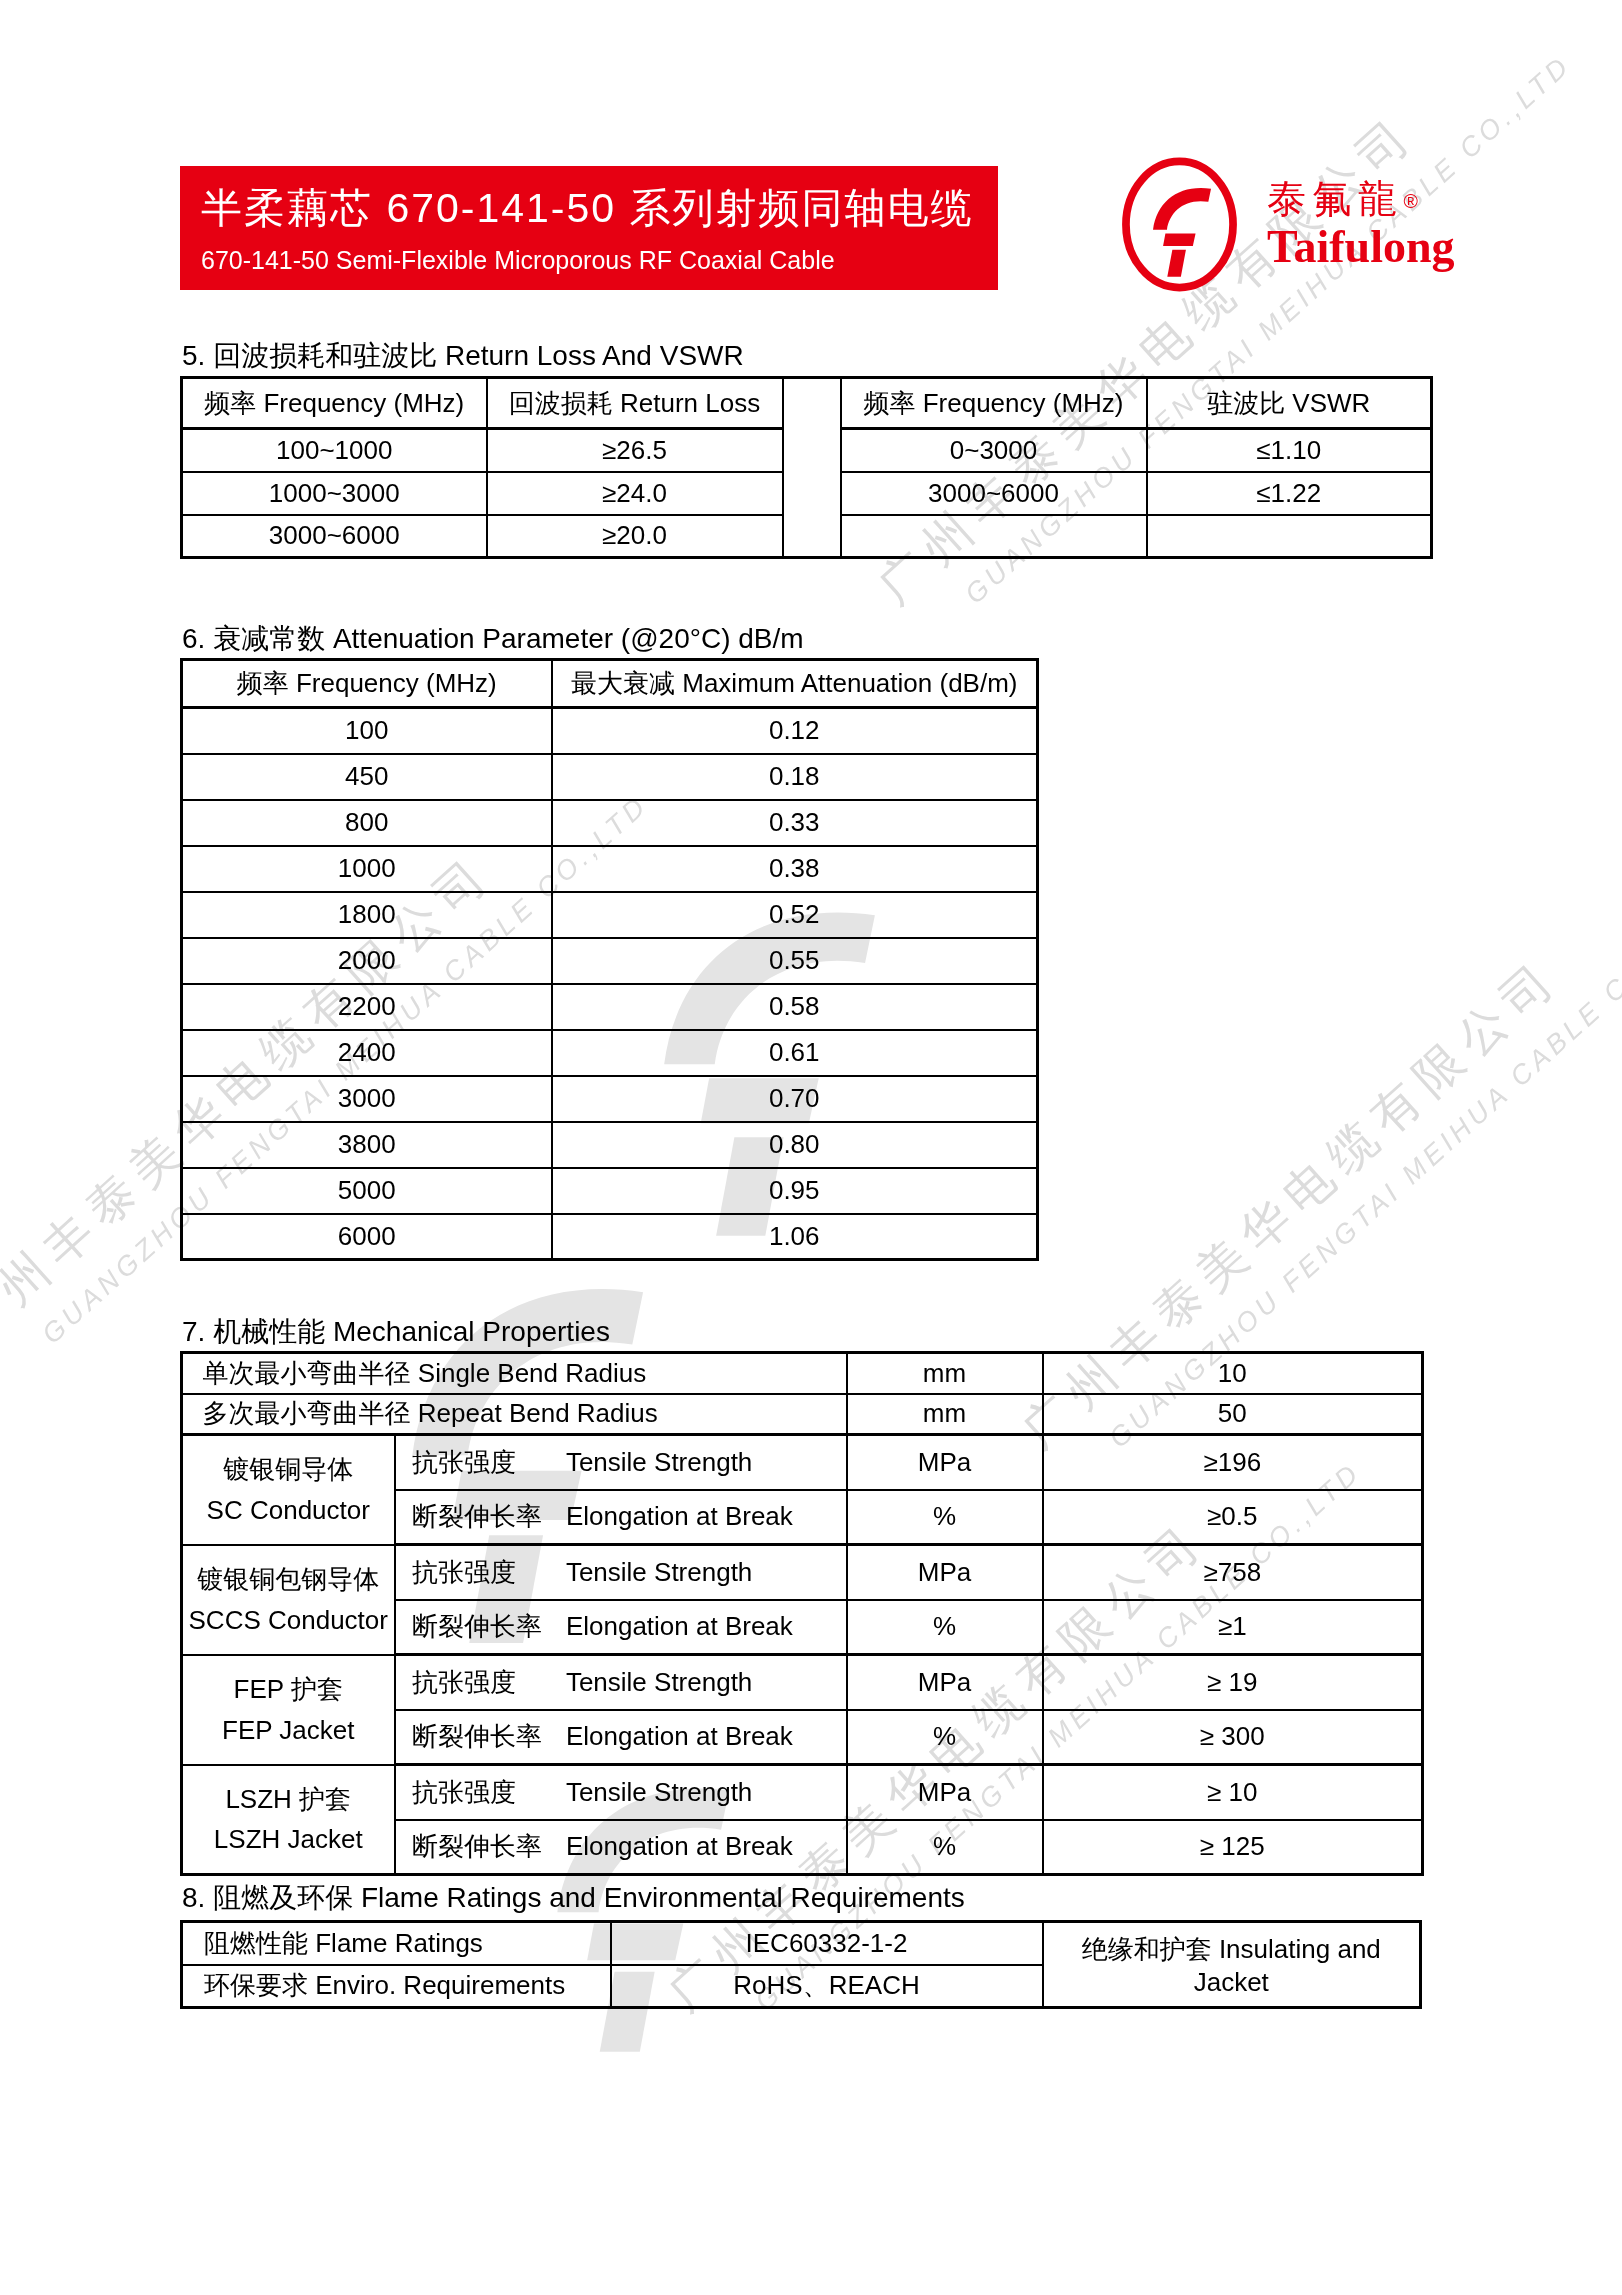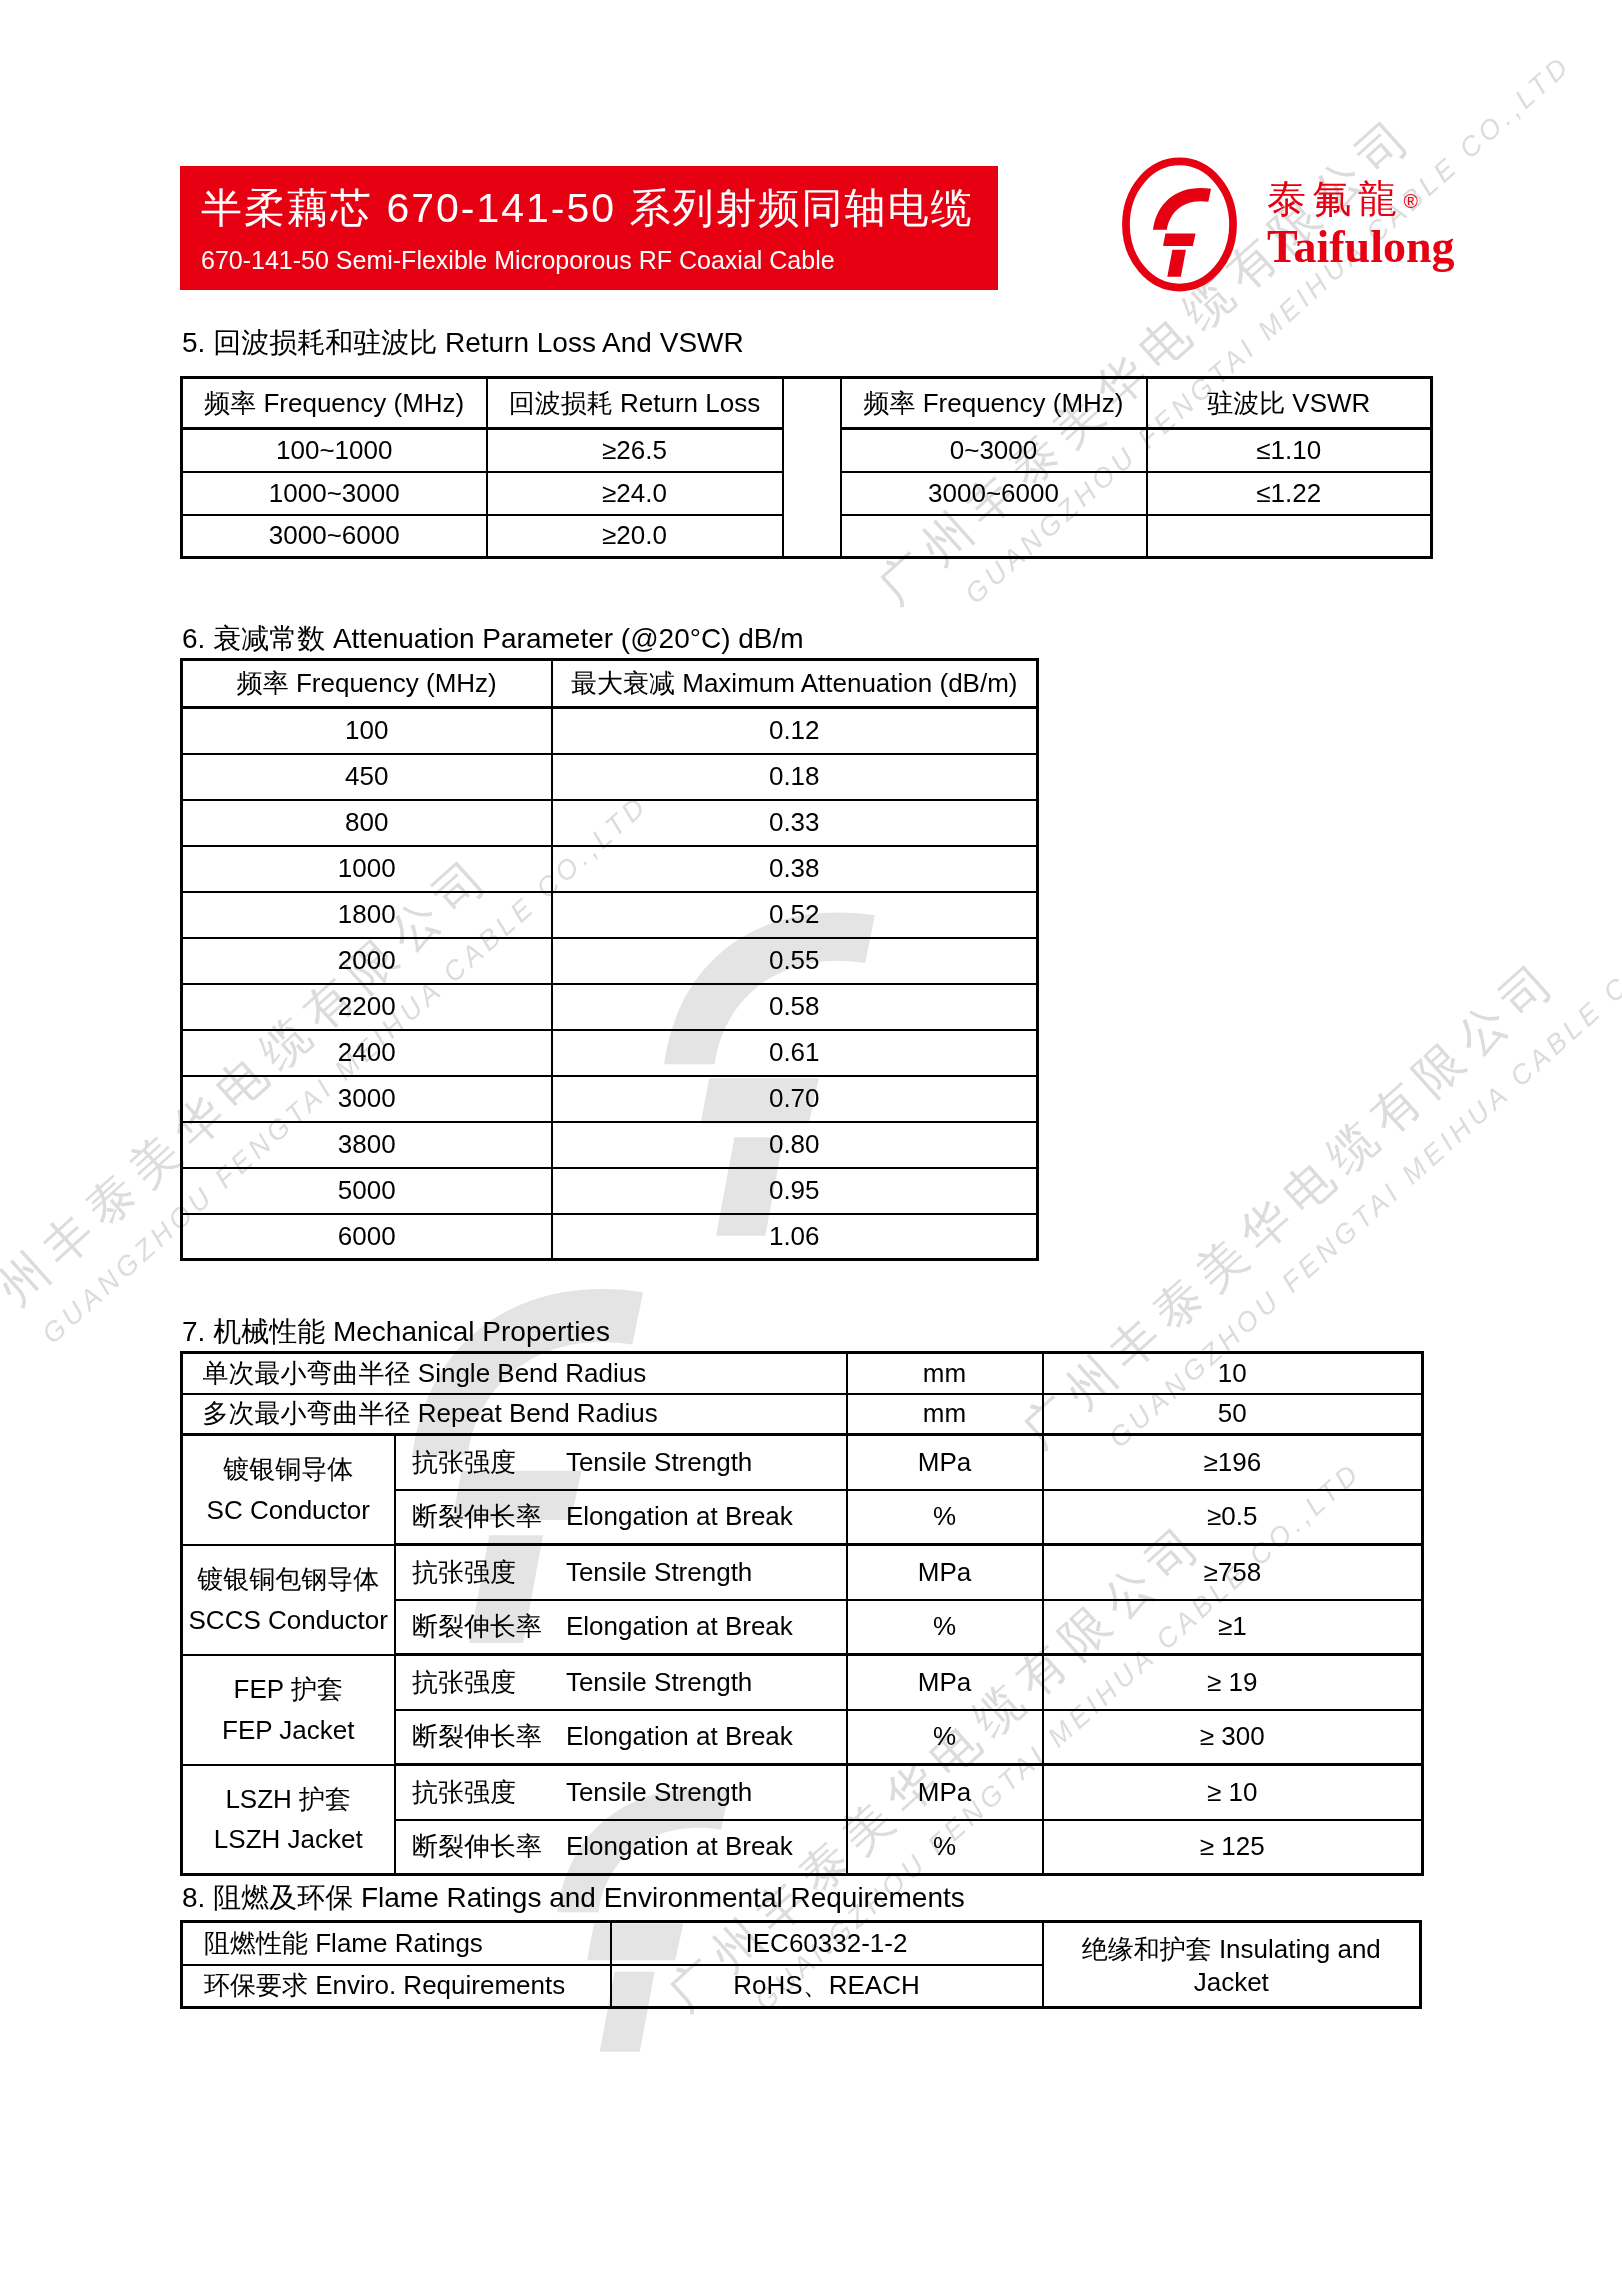--- a/index.html
+++ b/index.html
@@ -26,21 +26,21 @@
   .banner .zh { font-size:41px; letter-spacing:2px; }
   .banner .en { font-size:25px; margin-top:10.5px; }
   .logo { position:absolute; z-index:1; left:1120px; top:156px; display:flex; align-items:center; }
   .logo svg { width:119px; height:137px; }
   .brand { margin-left:28px; color:#e60012; line-height:1; }
   .brand .zh { font-size:39px; letter-spacing:6.5px; }
   .brand .reg { font-size:19.6px; vertical-align:super; }
   .brand .en { font-family:"Liberation Serif","DejaVu Serif",serif; font-size:46px; font-weight:bold; margin-top:6.5px; }
   
   .sec-title { position:absolute; z-index:1; left:182px; font-size:28px; }
-  #title5 { top:324px; } #title6 { top:620px; } #title7 { top:1313px; } #title8 { top:1879px; }
+  #title5 { top:337px; } #title6 { top:620px; } #title7 { top:1313px; } #title8 { top:1879px; }
   table.tbl {
     position:absolute; z-index:1; border-collapse:collapse; table-layout:fixed;
     border:3.3px solid #000; font-size:26px;
   }
   table.tbl td, table.tbl th {
     border:2px solid #000; font-weight:normal; text-align:center;
     padding:0; overflow:hidden;
   }
   #t5 { left:180px; top:376px; width:1250px; }
   #t5 tr.h  { height:51px; }  #t5 tr.r { height:43px; }

